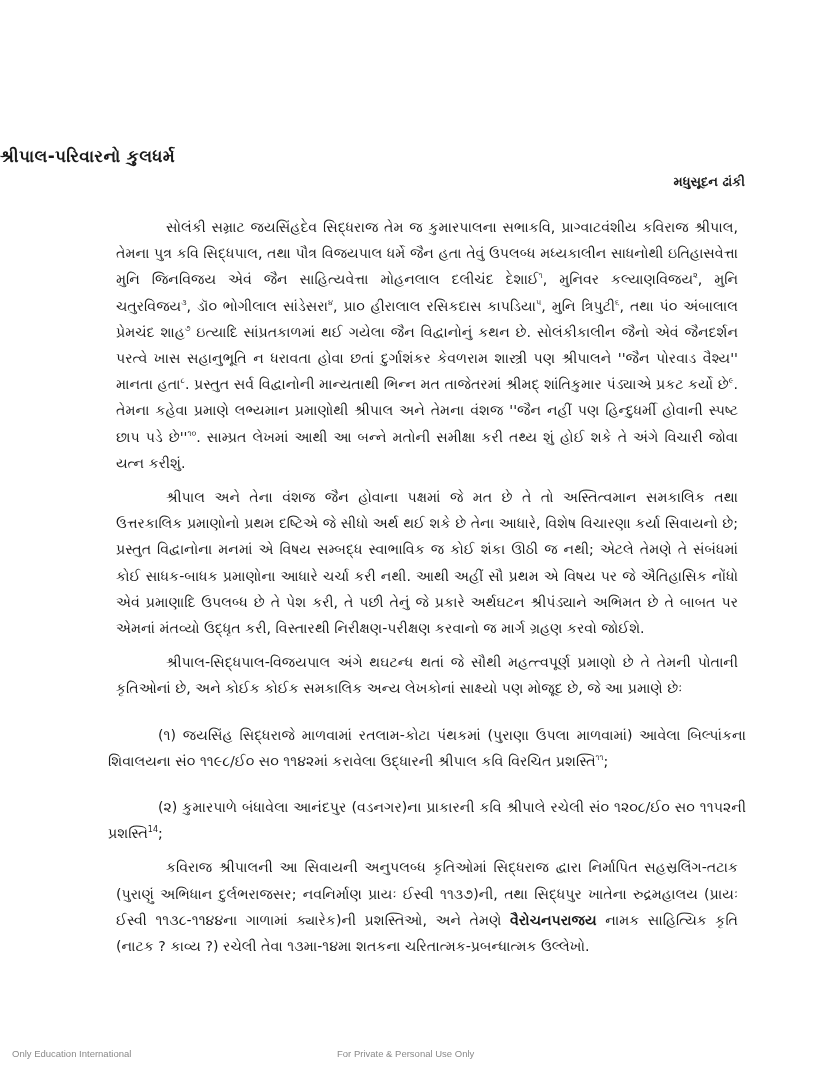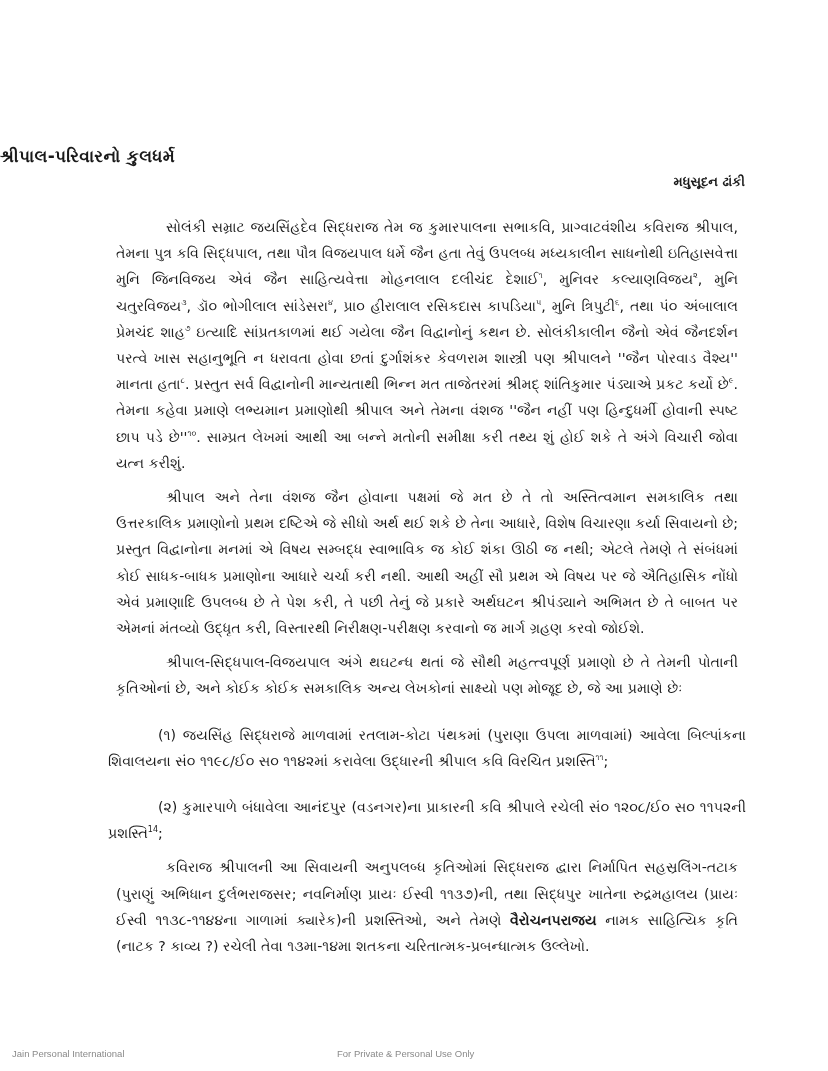--- a/index.html
+++ b/index.html
@@ -83,16 +83,16 @@
 
   <div class="body">
     <p class="para">સોલંકી સમ્રાટ જયસિંહદેવ સિદ્ધરાજ તેમ જ કુમારપાલના સભાકવિ, પ્રાગ્વાટવંશીય કવિરાજ શ્રીપાલ, તેમના પુત્ર કવિ સિદ્ધપાલ, તથા પૌત્ર વિજયપાલ ધર્મે જૈન હતા તેવું ઉપલબ્ધ મધ્યકાલીન સાધનોથી ઇતિહાસવેત્તા મુનિ જિનવિજય એવં જૈન સાહિત્યવેત્તા મોહનલાલ દલીચંદ દેશાઈ<sup>૧</sup>, મુનિવર કલ્યાણવિજય<sup>૨</sup>, મુનિ ચતુરવિજય<sup>૩</sup>, ડૉ૦ ભોગીલાલ સાંડેસરા<sup>૪</sup>, પ્રા૦ હીરાલાલ રસિકદાસ કાપડિયા<sup>૫</sup>, મુનિ ત્રિપુટી<sup>૬</sup>, તથા પં૦ અંબાલાલ પ્રેમચંદ શાહ<sup>૭</sup> ઇત્યાદિ સાંપ્રતકાળમાં થઈ ગયેલા જૈન વિદ્વાનોનું કથન છે. સોલંકીકાલીન જૈનો એવં જૈનદર્શન પરત્વે ખાસ સહાનુભૂતિ ન ધરાવતા હોવા છતાં દુર્ગાશંકર કેવળરામ શાસ્ત્રી પણ શ્રીપાલને ''જૈન પોરવાડ વૈશ્ય'' માનતા હતા<sup>૮</sup>. પ્રસ્તુત સર્વ વિદ્વાનોની માન્યતાથી ભિન્ન મત તાજેતરમાં શ્રીમદ્ શાંતિકુમાર પંડ્યાએ પ્રકટ કર્યો છે<sup>૯</sup>. તેમના કહેવા પ્રમાણે લભ્યમાન પ્રમાણોથી શ્રીપાલ અને તેમના વંશજ ''જૈન નહીં પણ હિન્દુધર્મી હોવાની સ્પષ્ટ છાપ પડે છે''<sup>૧૦</sup>. સામ્પ્રત લેખમાં આથી આ બન્ને મતોની સમીક્ષા કરી તથ્ય શું હોઈ શકે તે અંગે વિચારી જોવા યત્ન કરીશું.</p>
     <p class="para gap">શ્રીપાલ અને તેના વંશજ જૈન હોવાના પક્ષમાં જે મત છે તે તો અસ્તિત્વમાન સમકાલિક તથા ઉત્તરકાલિક પ્રમાણોનો પ્રથમ દષ્ટિએ જે સીધો અર્થ થઈ શકે છે તેના આધારે, વિશેષ વિચારણા કર્યા સિવાયનો છે; પ્રસ્તુત વિદ્વાનોના મનમાં એ વિષય સમ્બદ્ધ સ્વાભાવિક જ કોઈ શંકા ઊઠી જ નથી; એટલે તેમણે તે સંબંધમાં કોઈ સાધક-બાધક પ્રમાણોના આધારે ચર્ચા કરી નથી. આથી અહીં સૌ પ્રથમ એ વિષય પર જે ઐતિહાસિક નોંધો એવં પ્રમાણાદિ ઉપલબ્ધ છે તે પેશ કરી, તે પછી તેનું જે પ્રકારે અર્થઘટન શ્રીપંડ્યાને અભિમત છે તે બાબત પર એમનાં મંતવ્યો ઉદ્ધૃત કરી, વિસ્તારથી નિરીક્ષણ-પરીક્ષણ કરવાનો જ માર્ગ ગ્રહણ કરવો જોઈશે.</p>
     <p class="para gap">શ્રીપાલ-સિદ્ધપાલ-વિજયપાલ અંગે થઘટન્ધ થતાં જે સૌથી મહત્ત્વપૂર્ણ પ્રમાણો છે તે તેમની પોતાની કૃતિઓનાં છે, અને કોઈક કોઈક સમકાલિક અન્ય લેખકોનાં સાક્ષ્યો પણ મોજૂદ છે, જે આ પ્રમાણે છેઃ</p>
     <p class="item">(૧) જયસિંહ સિદ્ધરાજે માળવામાં રતલામ-કોટા પંથકમાં (પુરાણા ઉપલા માળવામાં) આવેલા બિલ્પાંકના શિવાલયના સં૦ ૧૧૯૮/ઈ૦ સ૦ ૧૧૪૨માં કરાવેલા ઉદ્ધારની શ્રીપાલ કવિ વિરચિત પ્રશસ્તિ<sup>૧૧</sup>;</p>
     <p class="item">(૨) કુમારપાળે બંધાવેલા આનંદપુર (વડનગર)ના પ્રાકારની કવિ શ્રીપાલે રચેલી સં૦ ૧૨૦૮/ઈ૦ સ૦ ૧૧૫૨ની પ્રશસ્તિ<sup>14</sup>;</p>
     <p class="para gap">કવિરાજ શ્રીપાલની આ સિવાયની અનુપલબ્ધ કૃતિઓમાં સિદ્ધરાજ દ્વારા નિર્માપિત સહસ્રલિંગ-તટાક (પુરાણું અભિધાન દુર્લભરાજસર; નવનિર્માણ પ્રાયઃ ઈસ્વી ૧૧૩૭)ની, તથા સિદ્ધપુર ખાતેના રુદ્રમહાલય (પ્રાયઃ ઈસ્વી ૧૧૩૮-૧૧૪૪ના ગાળામાં ક્યારેક)ની પ્રશસ્તિઓ, અને તેમણે <span class="b">વૈરોચનપરાજય</span> નામક સાહિત્યિક કૃતિ (નાટક ? કાવ્ય ?) રચેલી તેવા ૧૩મા-૧૪મા શતકના ચરિતાત્મક-પ્રબન્ધાત્મક ઉલ્લેખો.</p>
   </div>
 
-  <div class="footer left">Jain Personal International</div>
+  <div class="footer left">Only Education International</div>
   <div class="footer center">For Private &amp; Personal Use Only</div>
   <a class="footer right">www.jainelibrary.org</a>
 </div>
 
 </body></html>

